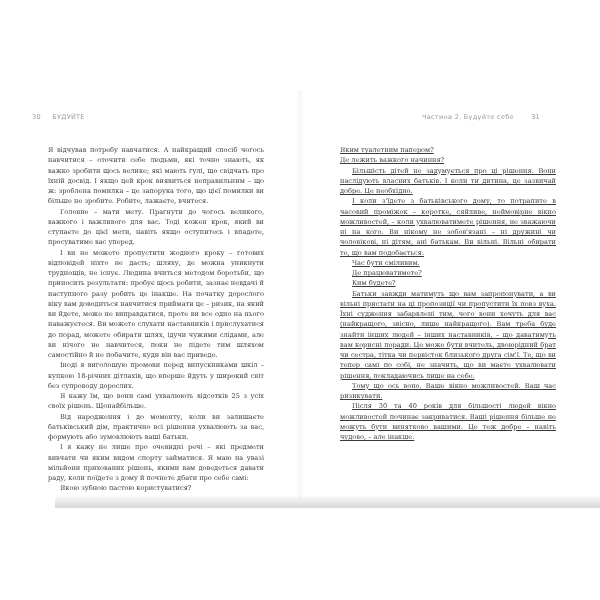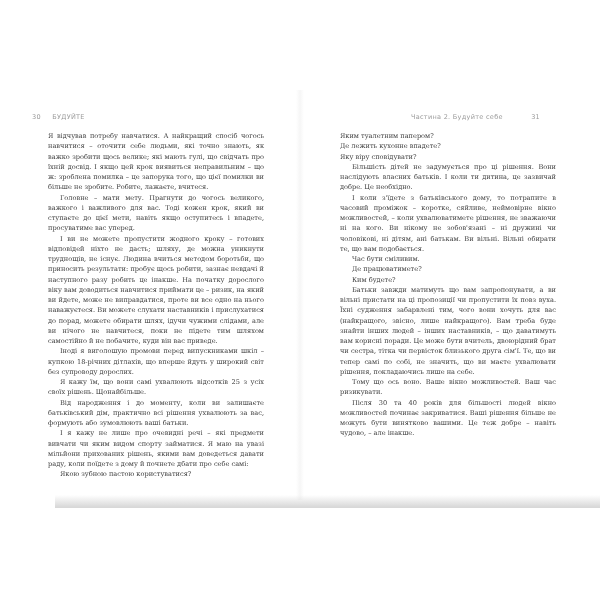--- a/index.html
+++ b/index.html
@@ -32,34 +32,34 @@
     top: 113px;
     font-family: "DejaVu Sans", sans-serif;
     font-size: 6.5px;
     color: #9a9a9a;
     letter-spacing: 0.3px;
     white-space: nowrap;
   }
   .running-head.left { left: 32px; }
   .running-head.left .folio { margin-right: 9px; }
   .running-head.right { right: 32px; }
-  .running-head.right .folio { margin-left: 26px; }
+  .running-head.right .folio { margin-left: 15px; }
   .page-text {
     position: absolute;
-    top: 131px;
+    top: 145px;
     width: 216px;
     font-family: "DejaVu Serif", serif;
     font-size: 6.6px;
     line-height: 10.25px;
     color: #3a3a3a;
     text-align: justify;
     hyphens: manual;
   }
   .page-text.left { left: 48px; }
-  .page-text.right { left: 340px; }
+  .page-text.right { left: 340px; text-decoration: underline; }
   .page-text p {
     margin: 0;
     text-indent: 12px;
   }
   .page-text p.noindent { text-indent: 0; }
   .page-text p.line {
     text-align: left;
   }
 </style>
 </head>
@@ -84,22 +84,21 @@
     <p class="line">Якою зубною пастою користуватися?</p>
   </div>
 
   <div class="running-head right">
     <span>Частина 2. Будуйте себе</span>
     <span class="folio">31</span>
   </div>
 
   <div class="page-text right">
     <p class="noindent line">Яким туалетним папером?</p>
-    <p class="noindent line">Де лежить кухонне впадете?</p>
-    <p class="noindent line">Яку віру сповідувати?</p>
+    <p class="noindent line">Де лежить важкого начиння?</p>
     <p>Більшість дітей не задумується про ці рішення. Вони наслідують власних батьків. І коли ти дитина, це зазвичай добре. Це необхідно.</p>
     <p>І коли з'їдете з батьківського дому, то потрапите в часовий проміжок – коротке, сяйливе, неймовірне вікно можливостей, – коли ухвалюватимете рішення, не зважаючи ні на кого. Ви нікому не зобов'язані – ні дружині чи чоловікові, ні дітям, ані батькам. Ви вільні. Вільні обирати те, що вам подобається.</p>
     <p class="line">Час бути сміливим.</p>
     <p class="line">Де працюватимете?</p>
     <p class="line">Ким будете?</p>
     <p>Батьки завжди матимуть що вам запропонувати, а ви вільні пристати на ці пропозиції чи пропустити їх повз вуха. Їхні судження забарвлені тим, чого вони хочуть для вас (найкращого, звісно, лише найкращого). Вам треба буде знайти інших людей – інших наставників, – що даватимуть вам корисні поради. Це може бути вчитель, двоюрідний брат чи сестра, тітка чи первісток близького друга сім'ї. Те, що ви тепер самі по собі, не значить, що ви маєте ухвалювати рішення, покладаючись лише на себе.</p>
     <p>Тому що ось воно. Ваше вікно можливостей. Ваш час ризикувати.</p>
     <p>Після 30 та 40 років для більшості людей вікно можливостей починає закриватися. Ваші рішення більше не можуть бути винятково вашими. Це теж добре – навіть чудово, – але інакше.</p>
   </div>
 

